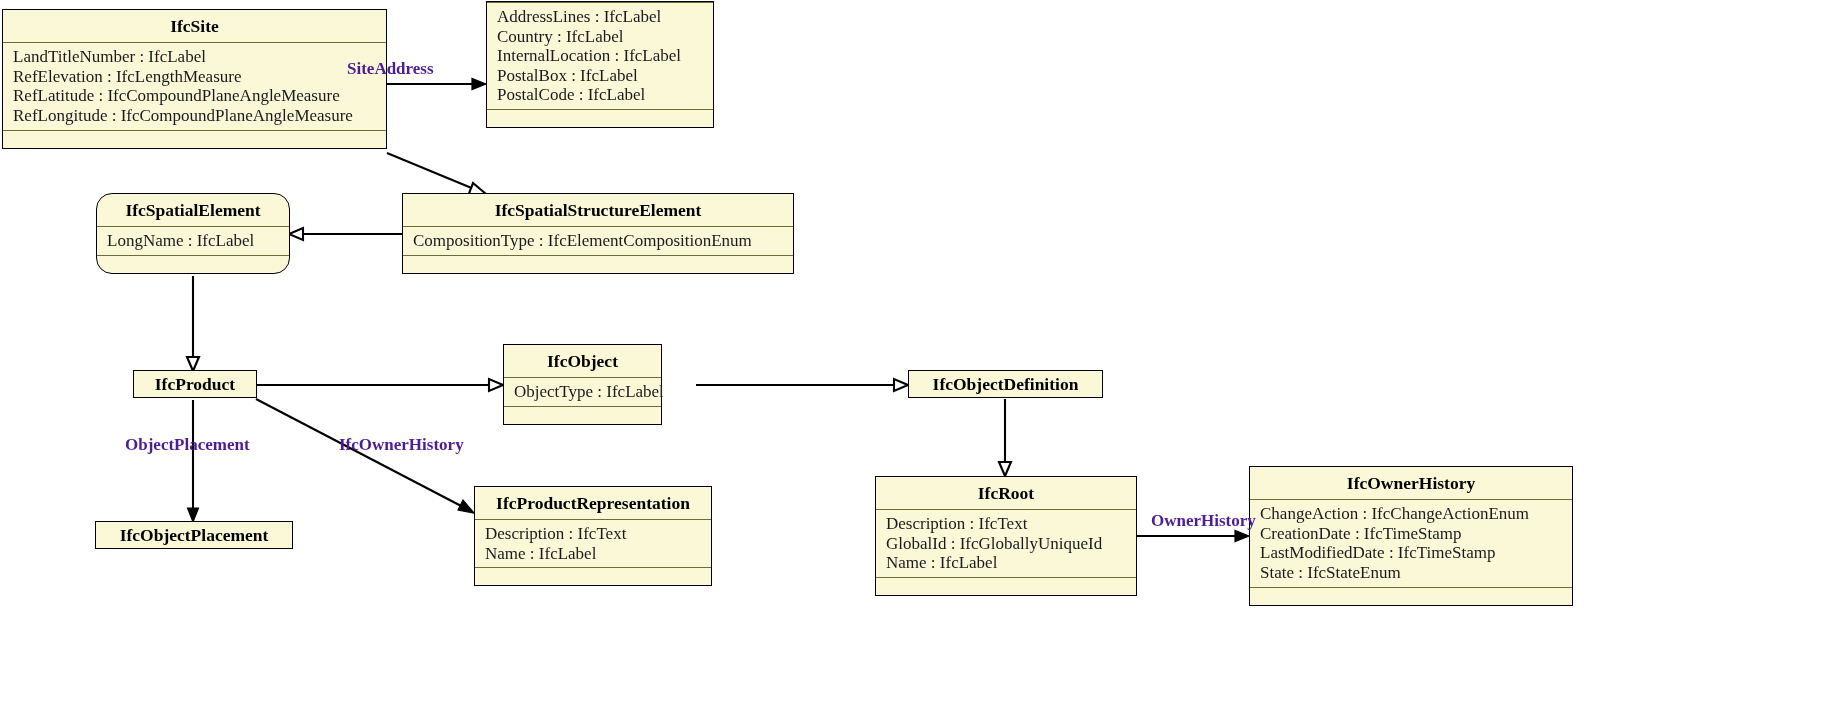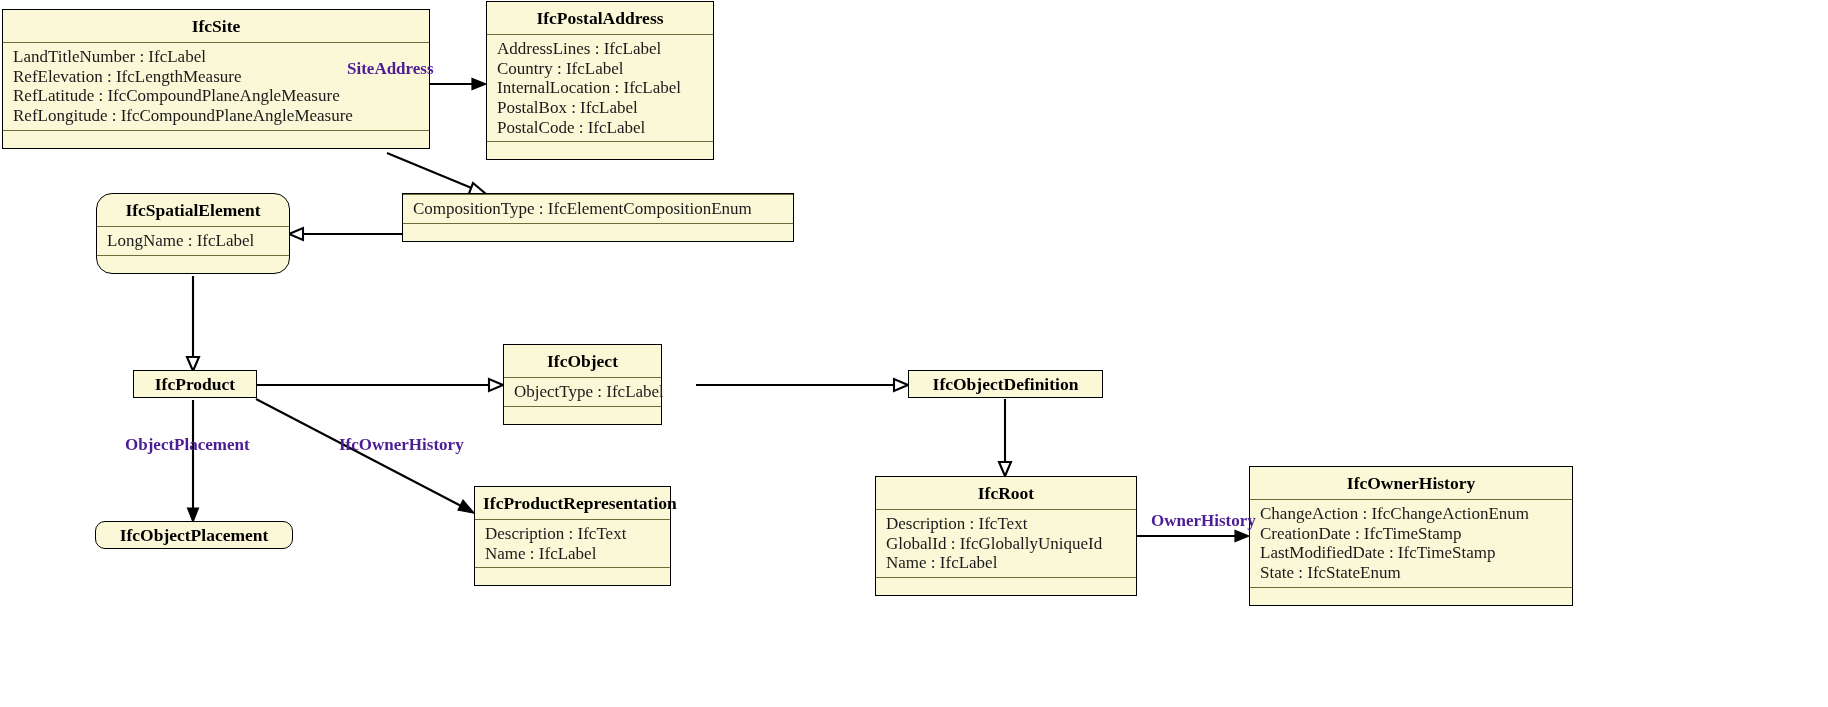--- a/index.html
+++ b/index.html
@@ -140,35 +140,34 @@
       <line x1="256" y1="399" x2="465" y2="508"></line>
       <polygon class="solid" points="474,513 463,500 458,510"></polygon>
     </g>
 
     <g>
       <line x1="1137" y1="536" x2="1240" y2="536"></line>
       <polygon class="solid" points="1249,536 1235,530.5 1235,541.5"></polygon>
     </g>
   </svg>
 
-  <div class="uml-box" style="left:2px; top:9px; width:428px;">
+  <div class="uml-box" style="left:2px; top:9px; width:385px;">
     <div class="uml-title">IfcSite</div>
     <div class="uml-sep"></div>
     <div class="uml-attrs">
       <div class="uml-attr">LandTitleNumber : IfcLabel</div>
       <div class="uml-attr">RefElevation : IfcLengthMeasure</div>
       <div class="uml-attr">RefLatitude : IfcCompoundPlaneAngleMeasure</div>
       <div class="uml-attr">RefLongitude : IfcCompoundPlaneAngleMeasure</div>
     </div>
     <div class="uml-sep"></div>
     <div class="uml-ops"></div>
   </div>
 
   <div class="uml-box" style="left:486px; top:1px; width:228px;">
-    <div class="uml-title">IfcPostalAddress</div>
     <div class="uml-sep"></div>
     <div class="uml-attrs">
       <div class="uml-attr">AddressLines : IfcLabel</div>
       <div class="uml-attr">Country : IfcLabel</div>
       <div class="uml-attr">InternalLocation : IfcLabel</div>
       <div class="uml-attr">PostalBox : IfcLabel</div>
       <div class="uml-attr">PostalCode : IfcLabel</div>
     </div>
     <div class="uml-sep"></div>
     <div class="uml-ops"></div>
@@ -178,20 +177,21 @@
     <div class="uml-title">IfcSpatialElement</div>
     <div class="uml-sep"></div>
     <div class="uml-attrs">
       <div class="uml-attr">LongName : IfcLabel</div>
     </div>
     <div class="uml-sep"></div>
     <div class="uml-ops"></div>
   </div>
 
   <div class="uml-box" style="left:402px; top:193px; width:392px;">
+    <div class="uml-title">IfcSpatialStructureElement</div>
     <div class="uml-sep"></div>
     <div class="uml-attrs">
       <div class="uml-attr">CompositionType : IfcElementCompositionEnum</div>
     </div>
     <div class="uml-sep"></div>
     <div class="uml-ops"></div>
   </div>
 
   <div class="uml-box" style="left:503px; top:344px; width:159px;">
     <div class="uml-title">IfcObject</div>
@@ -204,25 +204,25 @@
   </div>
 
   <div class="uml-box title-only" style="left:133px; top:370px; width:124px;">
     <div class="uml-title">IfcProduct</div>
   </div>
 
   <div class="uml-box title-only" style="left:908px; top:370px; width:195px;">
     <div class="uml-title">IfcObjectDefinition</div>
   </div>
 
-  <div class="uml-box title-only" style="left:95px; top:521px; width:198px;border-radius:10px;">
+  <div class="uml-box title-only" style="left:95px; top:521px; width:198px;">
     <div class="uml-title">IfcObjectPlacement</div>
   </div>
 
-  <div class="uml-box" style="left:474px; top:486px; width:197px;">
+  <div class="uml-box" style="left:474px; top:486px; width:238px;">
     <div class="uml-title">IfcProductRepresentation</div>
     <div class="uml-sep"></div>
     <div class="uml-attrs">
       <div class="uml-attr">Description : IfcText</div>
       <div class="uml-attr">Name : IfcLabel</div>
     </div>
     <div class="uml-sep"></div>
     <div class="uml-ops"></div>
   </div>
 

